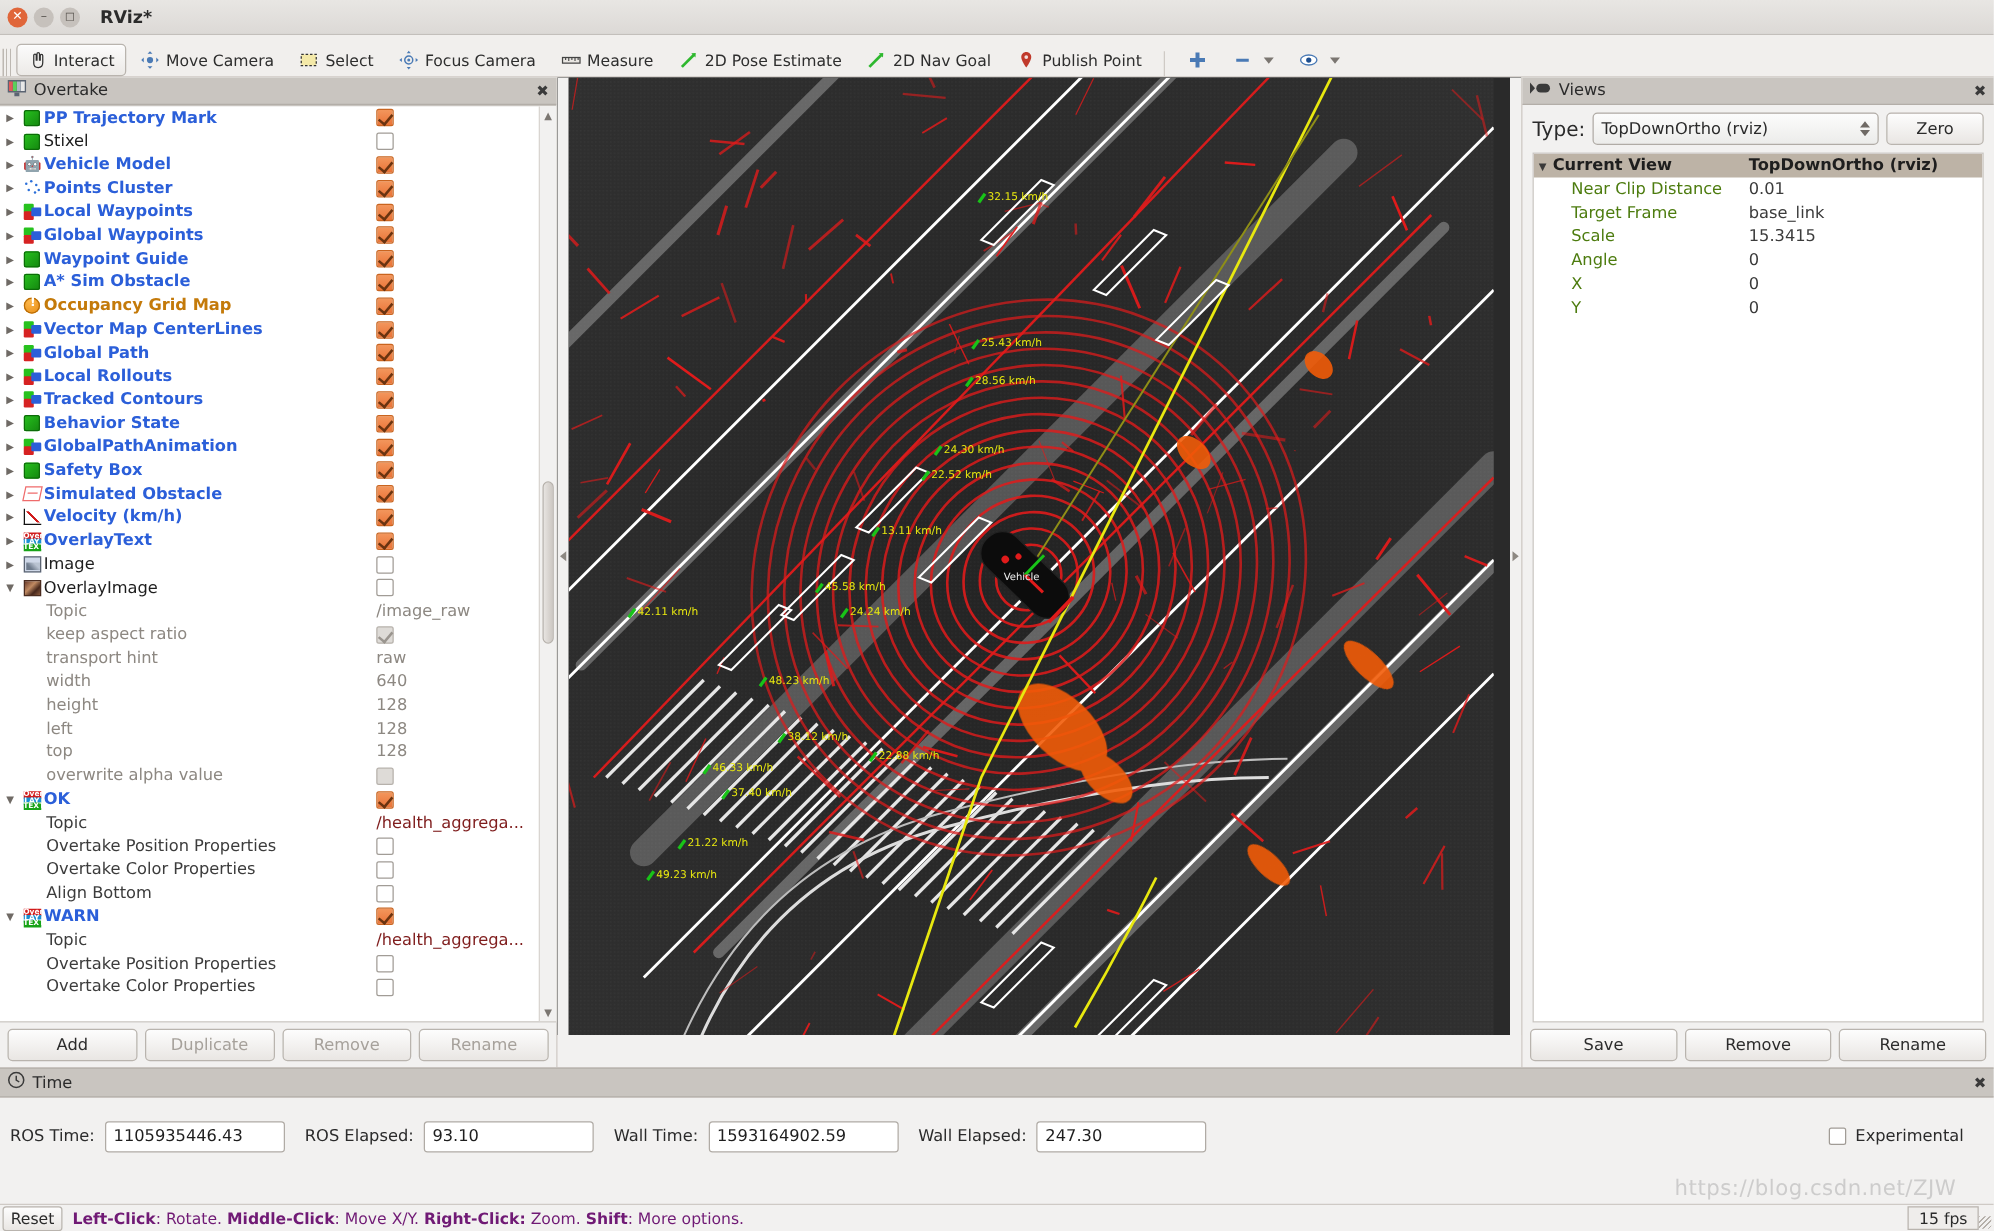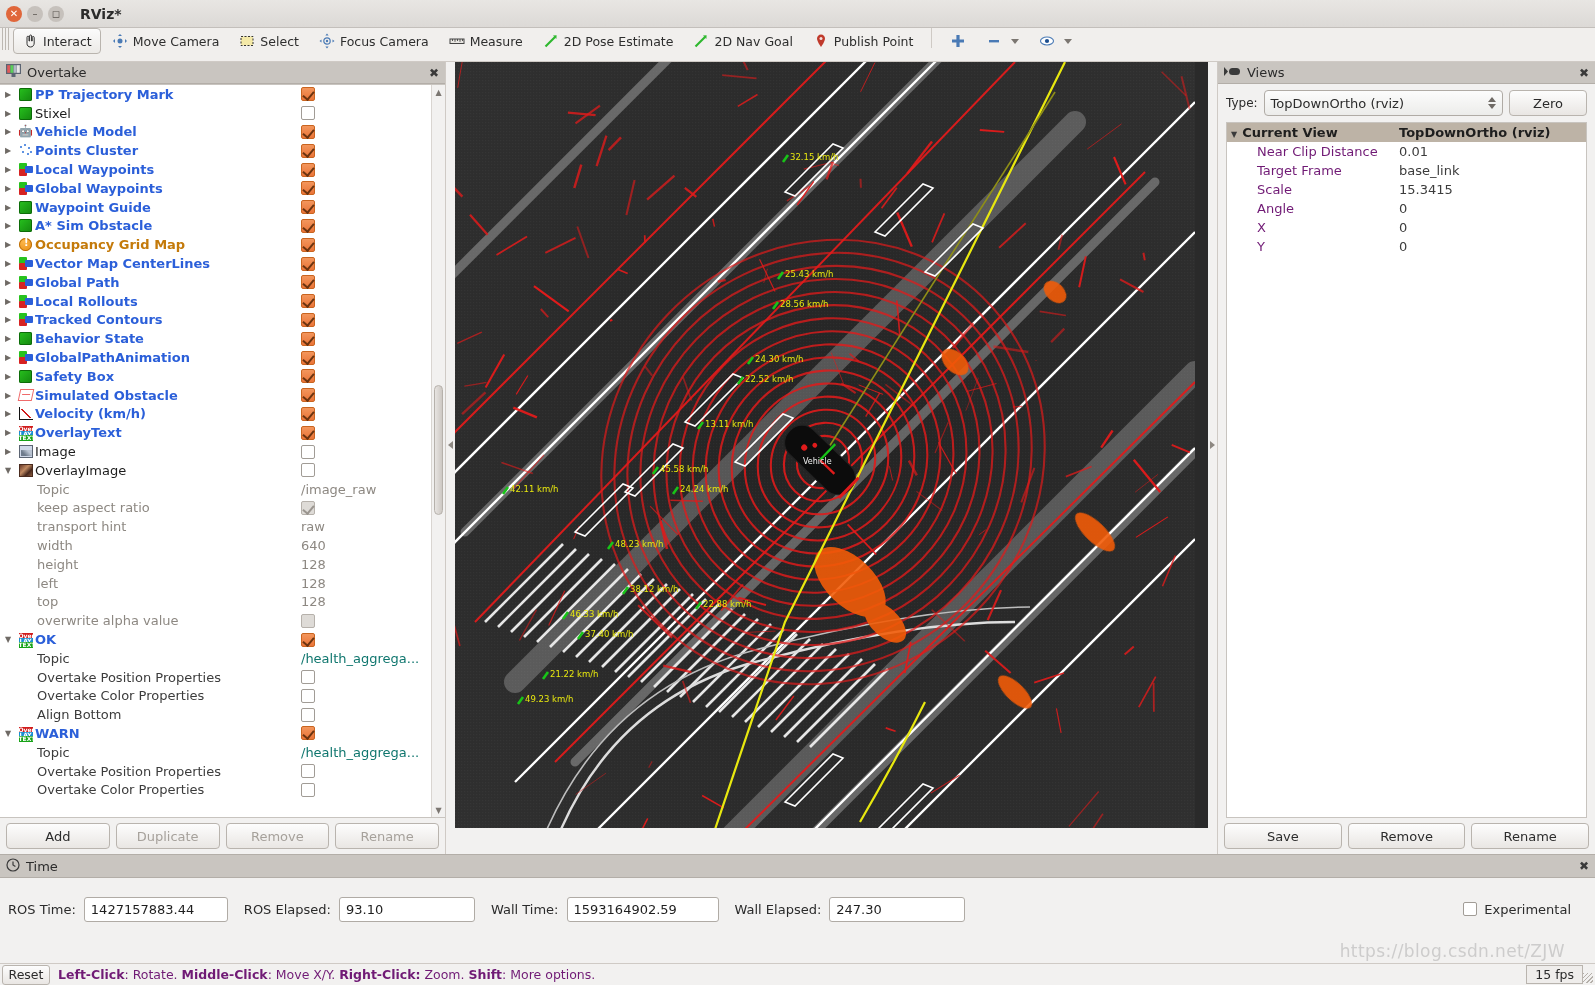--- a/index.html
+++ b/index.html
@@ -29,21 +29,21 @@
   .wbtn.close { background: #e0663a; }
   .wbtn.min { background: #c6c1bc; color:#5a5550; }
   .wbtn.max { background: #c6c1bc; color:#5a5550; }
   .wtitle { margin-left: 16px; font-weight: bold; font-size: 14px; color: #2b2b2b; }
 
   
   .toolbar {
     height: 34px; width: 100%;
     background: #f1efed;
     border-bottom: 1px solid #cfcac5;
-    display: flex; align-items: flex-start;
+    display: flex; align-items: flex-end;
     padding-left: 2px;
   }
   .grip { width: 8px; height: 22px; margin-right: 2px;
           background: repeating-linear-gradient(to right,#bdb8b2 0 1px, transparent 1px 3px); }
   .tbtn {
     display: flex; align-items: center; gap: 5px;
     height: 26px; padding: 0 8px; margin: 0 1px;
     border: 1px solid transparent; border-radius: 4px;
     font-size: 12.5px; color: #2e2e2e; white-space: nowrap;
     background: transparent;
@@ -82,21 +82,21 @@
     margin: 0;
   }
   .tree { position:absolute; inset: 0 14px 0 0; overflow: hidden; }
   .trow { display: flex; align-items: center; height: 18.8px; font-size: 13px; position: relative; }
   .tw-arrow { width: 16px; flex: 0 0 16px; text-align: center; color:#6f6a65; font-size: 8px; }
   .tw-ico { width: 19px; flex: 0 0 19px; display:flex; align-items:center; justify-content:center; }
   .tw-label { flex: 1; white-space: nowrap; overflow: hidden; }
   .tw-label.prop { color: #8d8882; padding-left: 21px; }
   .tw-label.propdark { color: #3c3c3c; padding-left: 21px; }
   .tw-val { width: 130px; flex: 0 0 130px; color:#8d8882; white-space: nowrap; overflow: hidden; }
-  .tw-val.dark { color:#0f766e; }
+  .tw-val.dark { color:#7f1d1d; }
   .cbcol { width: 130px; flex: 0 0 130px; display: flex; align-items: center; }
   .lbl-blue { color: #2b5fd9; font-weight: bold; }
   .lbl-black { color: #1d1d1d; }
   .lbl-orange { color: #c47a0a; font-weight: bold; }
 
   .cb { width: 14px; height: 14px; border: 1px solid #a19c96; border-radius: 2px;
         background: #fff; position: relative; }
   .cb.on { background: linear-gradient(180deg,#f3965c,#ea7438); border-color: #c9641f; }
   .cb.on::after {
     content:""; position:absolute; left:3px; top:1px; width:5px; height:9px;
@@ -175,37 +175,37 @@
   .harrow.l { border-right:5px solid #8d8882; }
   .harrow.r { border-left:5px solid #8d8882; }
 
   
   .views {
     position: absolute; right: 0; top: 0; width: 378px; bottom: 0;
     background: #f2f1f0; border-left: 1px solid #cfcac5;
     display:flex; flex-direction: column;
   }
   .viewtype { display:flex; align-items:center; gap:6px; padding:6px 8px; }
-  .viewtype .lab { font-size: 12px; }
+  .viewtype .lab { font-size: 16px; }
   .vt-combo {
     flex:1; height:26px; border:1px solid #b0aba5; border-radius:4px;
     background: linear-gradient(180deg,#fcfcfc,#ececea);
     display:flex; align-items:center; padding:0 6px; font-size:13px;
   }
   .vt-spin { margin-left:auto; display:flex; flex-direction:column; gap:2px; }
   .vt-spin i { width:0;height:0;border-left:4px solid transparent;border-right:4px solid transparent; display:block;}
   .vt-spin i.u { border-bottom:5px solid #6f6a65; }
   .vt-spin i.d { border-top:5px solid #6f6a65; }
   .zero-bt { width:78px;height:26px;border:1px solid #b9b4ae;border-radius:4px;
     background: linear-gradient(180deg,#fdfdfd,#e9e6e3); display:flex;align-items:center;justify-content:center;
     font-size:13px;}
   .vtree { flex:1; margin:0 8px; background:#fff; border:1px solid #c8c4bf; overflow:hidden; }
   .vrow { display:flex; align-items:center; height:19px; font-size:13px; }
   .vrow.hdr { background:#bdb3a6; font-weight:bold; }
-  .vrow .k { width:172px; flex:0 0 172px; padding-left:6px; color:#701a75; white-space:nowrap;}
+  .vrow .k { width:172px; flex:0 0 172px; padding-left:6px; color:#4d7c0f; white-space:nowrap;}
   .vrow .v { flex:1; color:#3c3c3c; white-space:nowrap; }
   .vrow.hdr .k, .vrow.hdr .v { color:#1e1e1e; }
   .vrow .k.ind { padding-left:30px; }
 
   
   .timepanel { position:absolute; left:0; right:0; bottom:0; height:131px; background:#f2f1f0; }
   .time-hdr { height:24px; background:#c9c5c0; display:flex; align-items:center; padding:0 6px;
               border-top:1px solid #b3aea8; border-bottom:1px solid #b3aea8; font-size:13px;}
   .time-body { height:62px; display:flex; align-items:center; padding:0 8px; gap:16px;}
   .tfield { display:flex; align-items:center; gap:8px; }
@@ -1157,21 +1157,21 @@
             <path d="M7 3.5V7l2.4 1.6" stroke="#3a3a3a" stroke-width="1.2" fill="none"></path>
           </svg>
       </span>
       <span class="ttl" style="margin-left:6px;">Time</span>
       <span class="panel-x">✖</span>
     </div>
 
     <div class="time-body" id="time-fields">
       <div class="tfield">
           <span class="lab">ROS Time:</span>
-          <span class="tinput" style="width:144px">1427157883.44</span>
+          <span class="tinput" style="width:144px">1105935446.43</span>
         </div>
         <div class="tfield">
           <span class="lab">ROS Elapsed:</span>
           <span class="tinput" style="width:136px">93.10</span>
         </div>
         <div class="tfield">
           <span class="lab">Wall Time:</span>
           <span class="tinput" style="width:152px">1593164902.59</span>
         </div>
         <div class="tfield">

